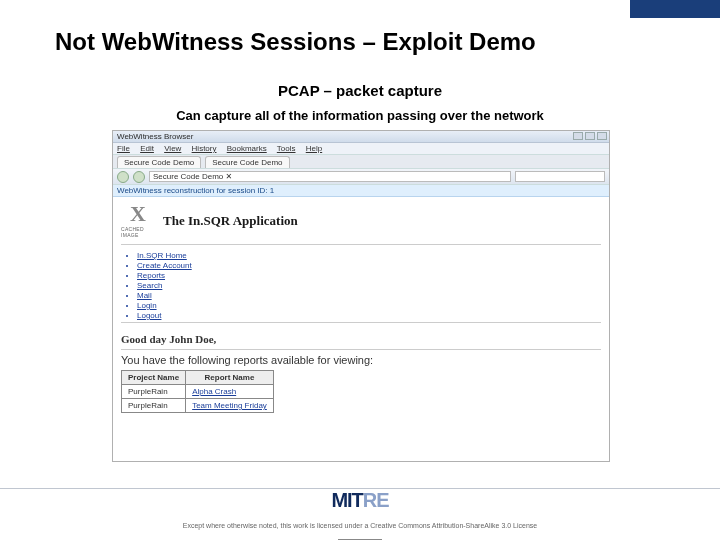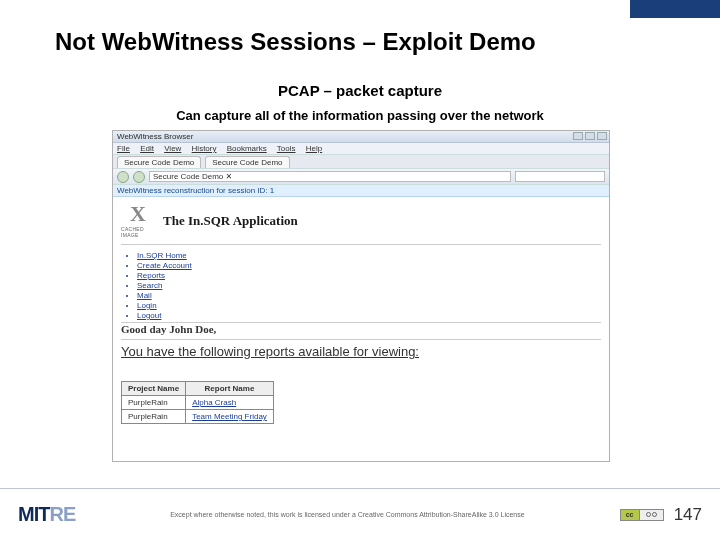--- a/index.html
+++ b/index.html
@@ -139,24 +139,24 @@
   .hr { height:1px; background:#ccc; margin: 0 8px; }
   .link-list {
     margin: 6px 0 2px 24px;
     font-size: 8px;
   }
   .link-list li { list-style: disc; color: #1a3e9a; margin-bottom: 1px; }
   .link-list li span { text-decoration: underline; cursor: pointer; }
   .greeting {
     font-family: "Times New Roman", serif;
     font-size: 11px; font-weight: bold;
-    margin: 0 8px 4px;
+    margin: 10px 8px 4px;
   }
   .subtext {
-    font-size: 13px; margin: 4px 8px 22px; text-decoration: underline;
+    font-size: 11px; margin: 4px 8px 4px;
   }
   .report-table {
     margin: 2px 8px;
     border-collapse: collapse;
     font-size: 8px;
   }
   .report-table th, .report-table td {
     border: 1px solid #888;
     padding: 2px 6px;
   }
@@ -167,20 +167,21 @@
     position: absolute;
     left: 0; right: 0; bottom: 0;
     height: 52px;
     padding: 0 18px;
     border-top: 1px solid #c0c6d0;
   }
   .footer-inner {
     display: flex; align-items: center;
     height: 100%;
     gap: 10px;
+    flex-direction: column;
   }
   .logo-mitre {
     font-family: Arial, sans-serif;
     font-weight: 900;
     letter-spacing: -1px;
     font-size: 20px;
     color: #102a5c;
     user-select: none;
   }
   .logo-mitre .fade { color: #8aa0c8; }

